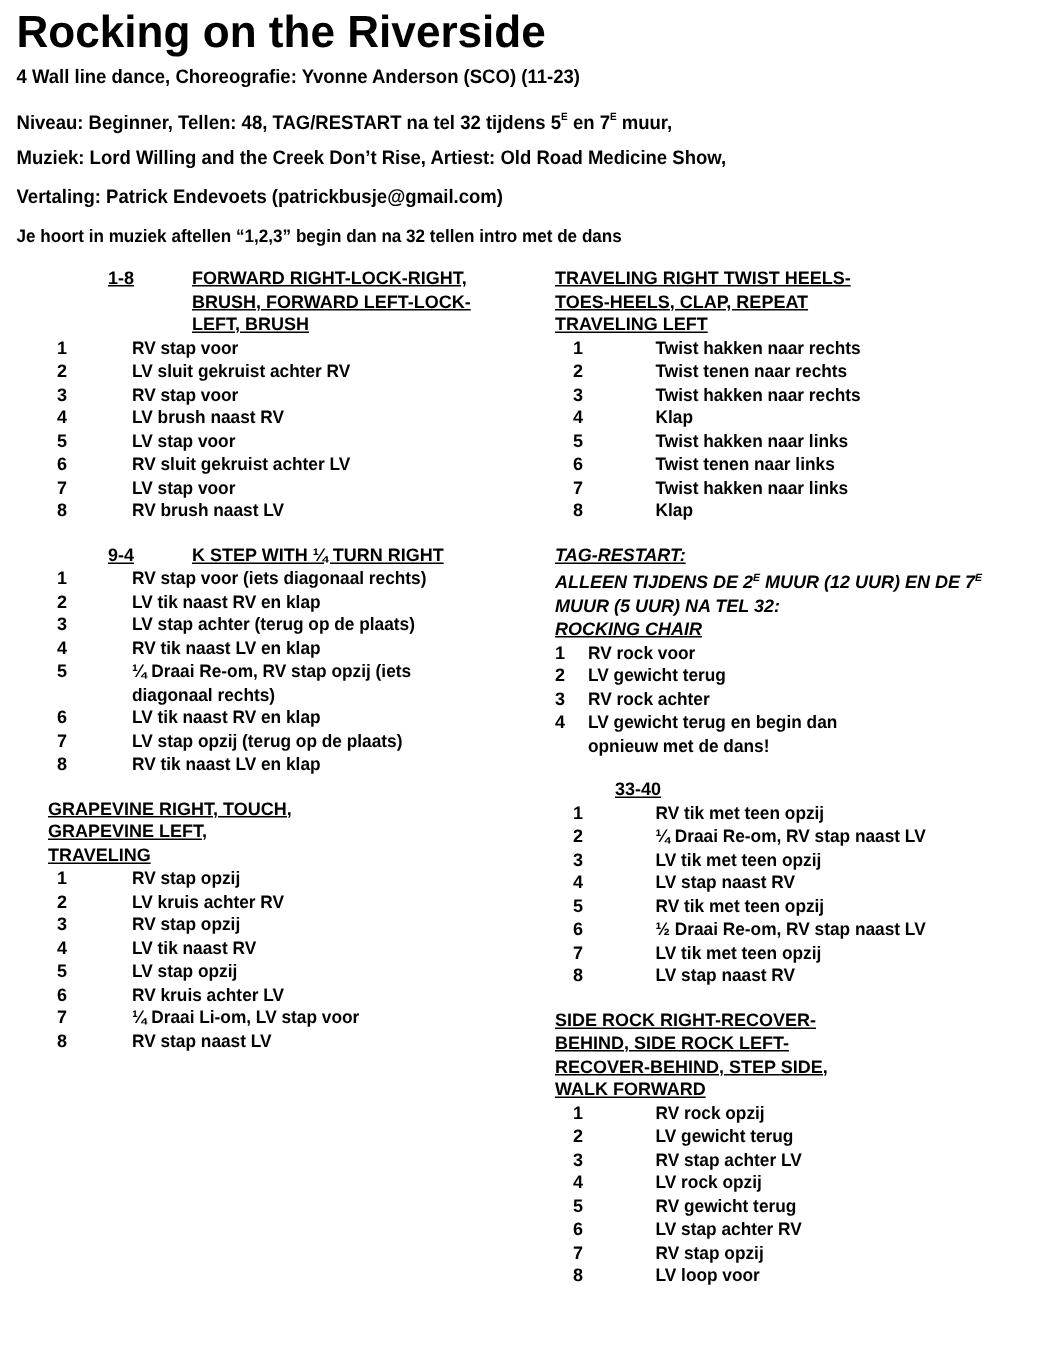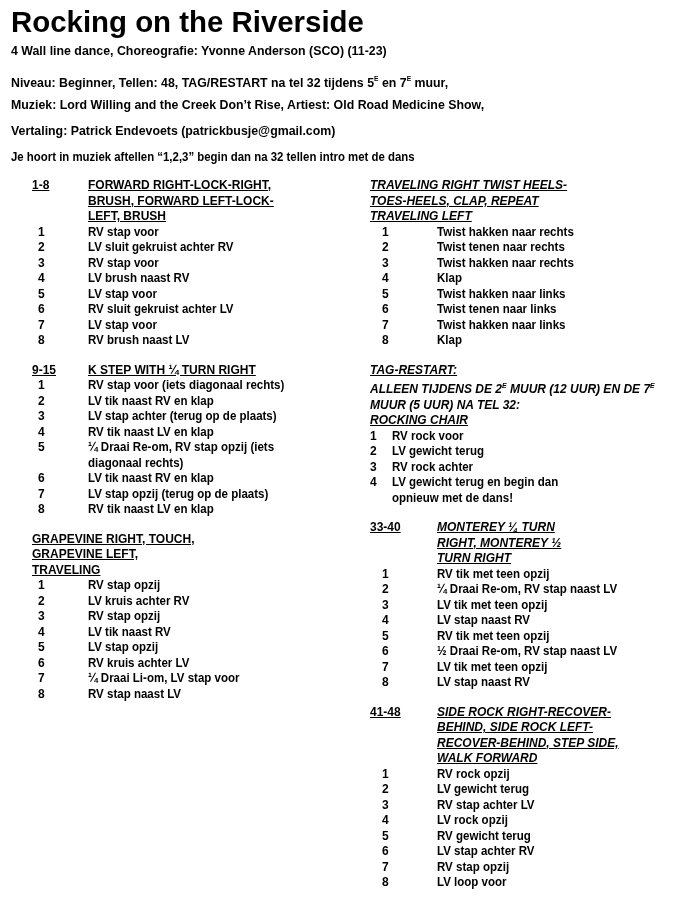--- a/index.html
+++ b/index.html
@@ -16,24 +16,24 @@
     position: absolute; left: 11px; font-size: 13px; line-height: 16px;
     transform: scaleX(0.95); transform-origin: left; white-space: nowrap;
   }
   .meta sup { font-size: 7px; vertical-align: 6px; }
   .intro { font-size: 12px; }
   .col { position: absolute; font-size: 12px; line-height: 15.5px; }
   .col.left { left: 32px; top: 178px; width: 320px; }
   .col.right { left: 370px; top: 178px; width: 320px; }
   .section { position: relative; margin-bottom: 14px; }
   .sec-head { display: flex; }
-  .sec-range { width: 56px; text-decoration: underline; }
+  .sec-range { width: 56px; text-decoration: underline; margin-left: 40px; }
   .right .sec-range { width: 67px; }
   .sec-title { width: 200px; text-decoration: underline; }
-  .right .sec-title { width: 230px; font-style: italic; }
+  .right .sec-title { width: 230px; }
   .step { display: flex; }
   .step-num { width: 56px; padding-left: 6px; box-sizing: border-box; }
   .right .step-num { width: 67px; padding-left: 12px; }
   .step-text { width: 220px; transform: scaleX(0.96); transform-origin: left; }
   .tag { position: relative; margin-bottom: 14px; }
   .tag-line { font-style: italic; }
   .tag-line.u { text-decoration: underline; }
   .tag sup { font-size: 7px; vertical-align: 5px; }
   .tag .step-num { width: 22px; padding-left: 0; }
   .tag .step-text { width: 210px; }
@@ -84,21 +84,21 @@
           <div class="step-text">LV stap voor</div>
         </div>
         <div class="step">
           <div class="step-num">8</div>
           <div class="step-text">RV brush naast LV</div>
         </div>
       </div>
   </div>
   <div class="section">
     <div class="sec-head">
-        <div class="sec-range">9-15</div>
+        <div class="sec-range">9-4</div>
         <div class="sec-title" style="width:220px">K STEP WITH ¼ TURN RIGHT</div>
       </div>
     <div class="steps">
         <div class="step">
           <div class="step-num">1</div>
           <div class="step-text">RV stap voor (iets diagonaal rechts)</div>
         </div>
         <div class="step">
           <div class="step-num">2</div>
           <div class="step-text">LV tik naast RV en klap</div>
@@ -231,21 +231,20 @@
         <div class="step">
           <div class="step-num">4</div>
           <div class="step-text">LV gewicht terug en begin dan opnieuw met de dans!</div>
         </div>
       </div>
   </div>
 
   <div class="section">
     <div class="sec-head">
         <div class="sec-range">33-40</div>
-        <div class="sec-title" style="width:160px">MONTEREY ¼ TURN RIGHT, MONTEREY ½ TURN RIGHT</div>
       </div>
     <div class="steps">
         <div class="step">
           <div class="step-num">1</div>
           <div class="step-text">RV tik met teen opzij</div>
         </div>
         <div class="step">
           <div class="step-num">2</div>
           <div class="step-text">¼ Draai Re-om, RV stap naast LV</div>
         </div>
@@ -270,21 +269,20 @@
           <div class="step-text">LV tik met teen opzij</div>
         </div>
         <div class="step">
           <div class="step-num">8</div>
           <div class="step-text">LV stap naast RV</div>
         </div>
       </div>
   </div>
   <div class="section">
     <div class="sec-head">
-        <div class="sec-range">41-48</div>
         <div class="sec-title" style="width:215px">SIDE ROCK RIGHT-RECOVER-BEHIND, SIDE ROCK LEFT-RECOVER-BEHIND, STEP SIDE, WALK FORWARD</div>
       </div>
     <div class="steps">
         <div class="step">
           <div class="step-num">1</div>
           <div class="step-text">RV rock opzij</div>
         </div>
         <div class="step">
           <div class="step-num">2</div>
           <div class="step-text">LV gewicht terug</div>

